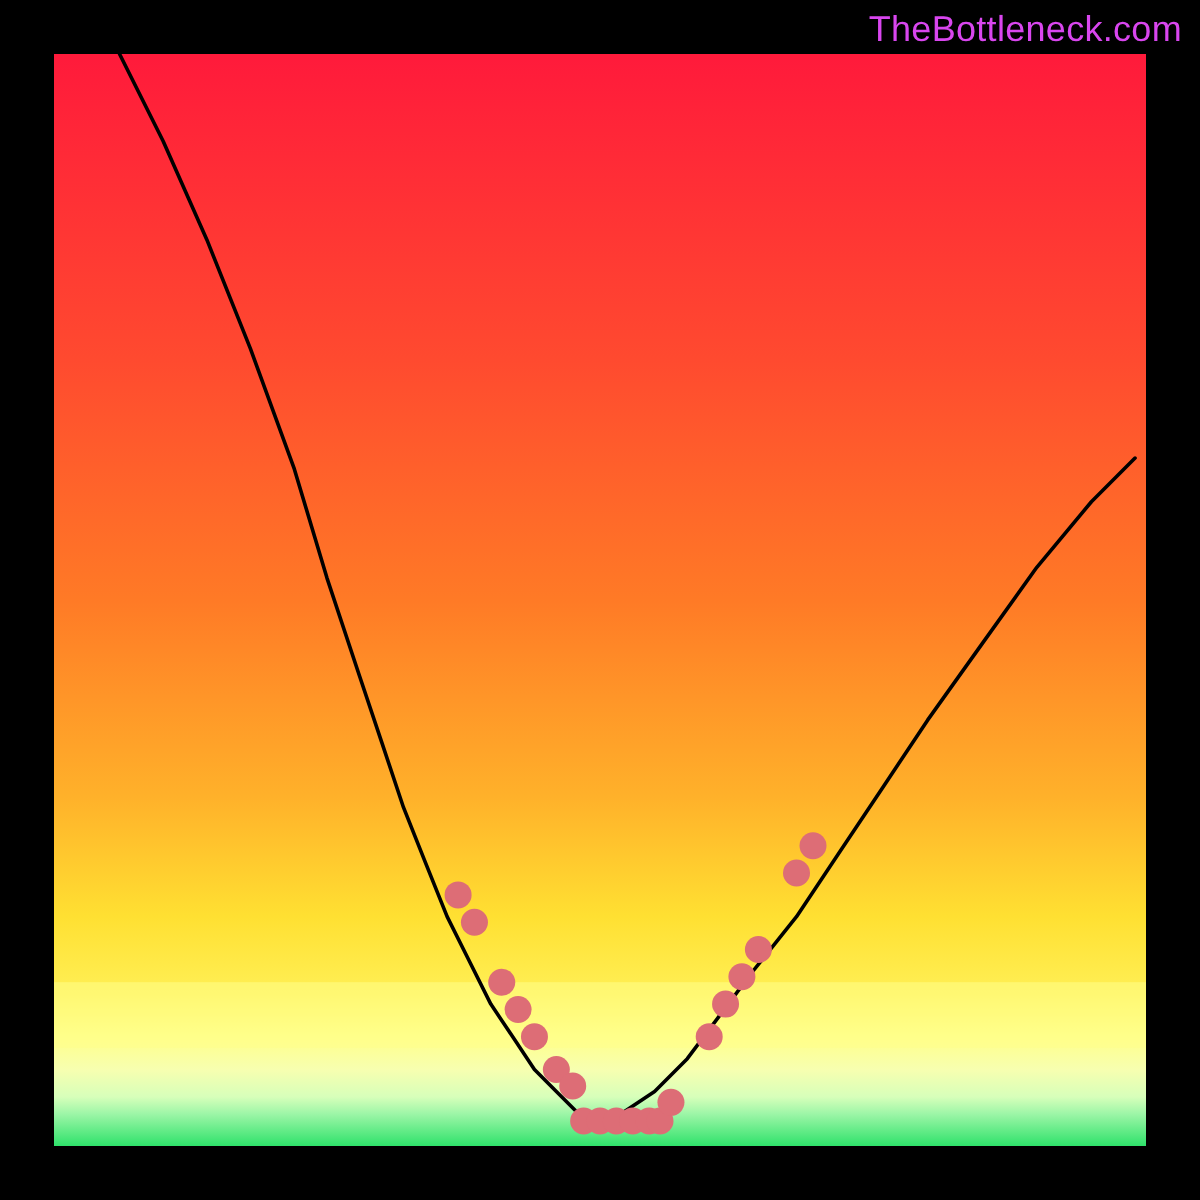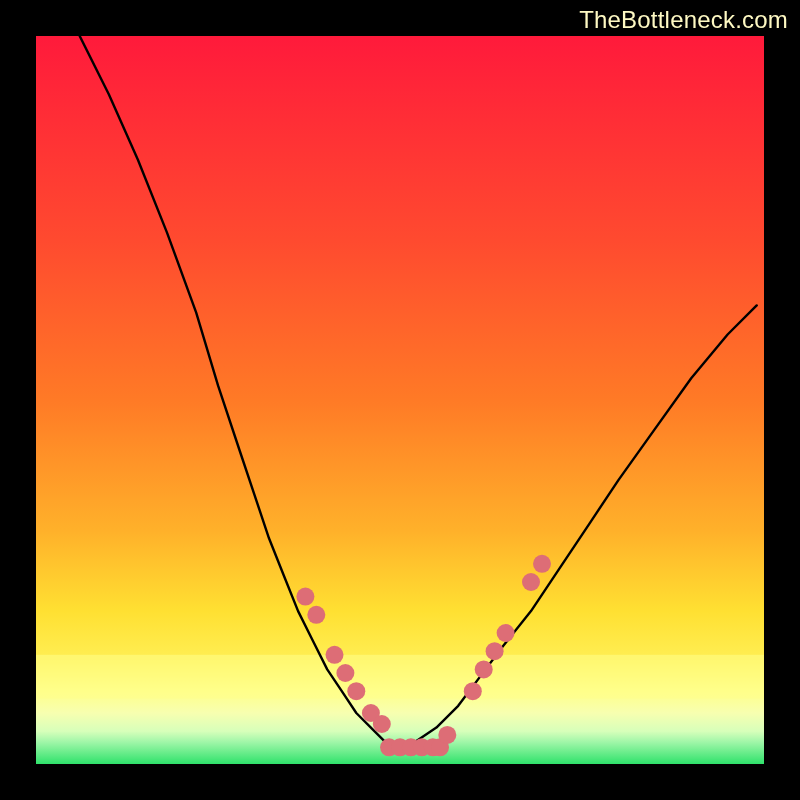--- a/index.html
+++ b/index.html
@@ -16,21 +16,21 @@
     width: 800px;
     height: 800px;
     background: #000;
   }
   .watermark {
     position: absolute;
     top: 6px;
     right: 12px;
     font-size: 24px;
     font-weight: 500;
-    color: #fef9c3;
+    color: #d946ef;
     letter-spacing: 0.2px;
     z-index: 10;
   }
   svg {
     display: block;
   }
 </style>
 </head>
 <body>
 

